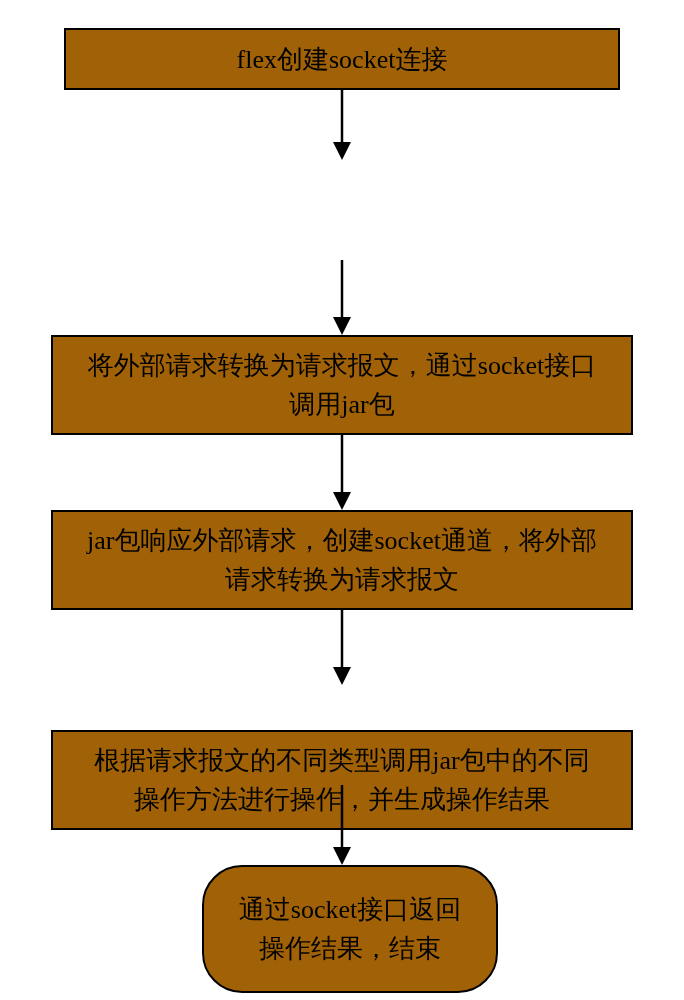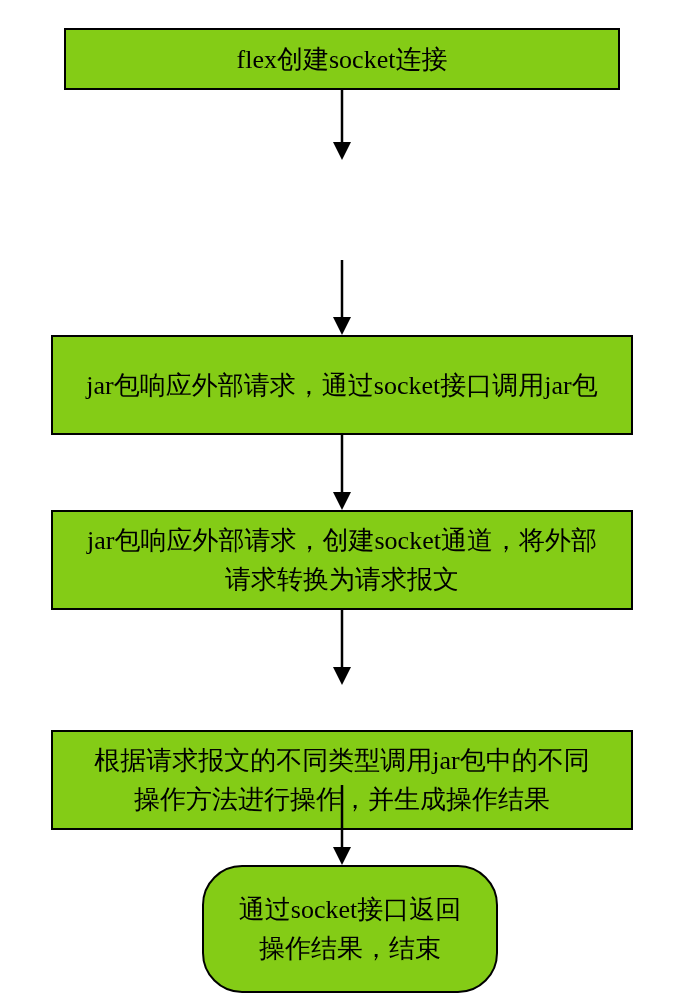--- a/index.html
+++ b/index.html
@@ -12,21 +12,21 @@
     color: #000;
   }
   .flowchart {
     position: relative;
     width: 684px;
     height: 1000px;
   }
   .step {
     position: absolute;
     border: 2.5px solid #000;
-    background: #84cc16;
+    background: #a16207;
     box-sizing: border-box;
     display: flex;
     align-items: center;
     justify-content: center;
     text-align: center;
     font-size: 26px;
     line-height: 1.5;
     padding: 8px 32px;
   }
   .step.rounded {
@@ -60,21 +60,21 @@
 
 
   <div class="arrow" style="top:260px;">
     <svg width="24" height="75" viewBox="0 0 24 75">
       <line x1="12" y1="0" x2="12" y2="59" stroke="#000" stroke-width="2.5"></line>
       <polygon points="12,75 3,57 21,57" fill="#000"></polygon>
     </svg>
   </div>
 
   <div class="step" style="left:51px; top:335px; width:582px; height:100px;">
-    <span>jar包响应外部请求，通过socket接口调用jar包</span>
+    <span>将外部请求转换为请求报文，通过socket接口调用jar包</span>
   </div>
 
   <div class="arrow" style="top:435px;">
     <svg width="24" height="75" viewBox="0 0 24 75">
       <line x1="12" y1="0" x2="12" y2="59" stroke="#000" stroke-width="2.5"></line>
       <polygon points="12,75 3,57 21,57" fill="#000"></polygon>
     </svg>
   </div>
 
   <div class="step" style="left:51px; top:510px; width:582px; height:100px;">

